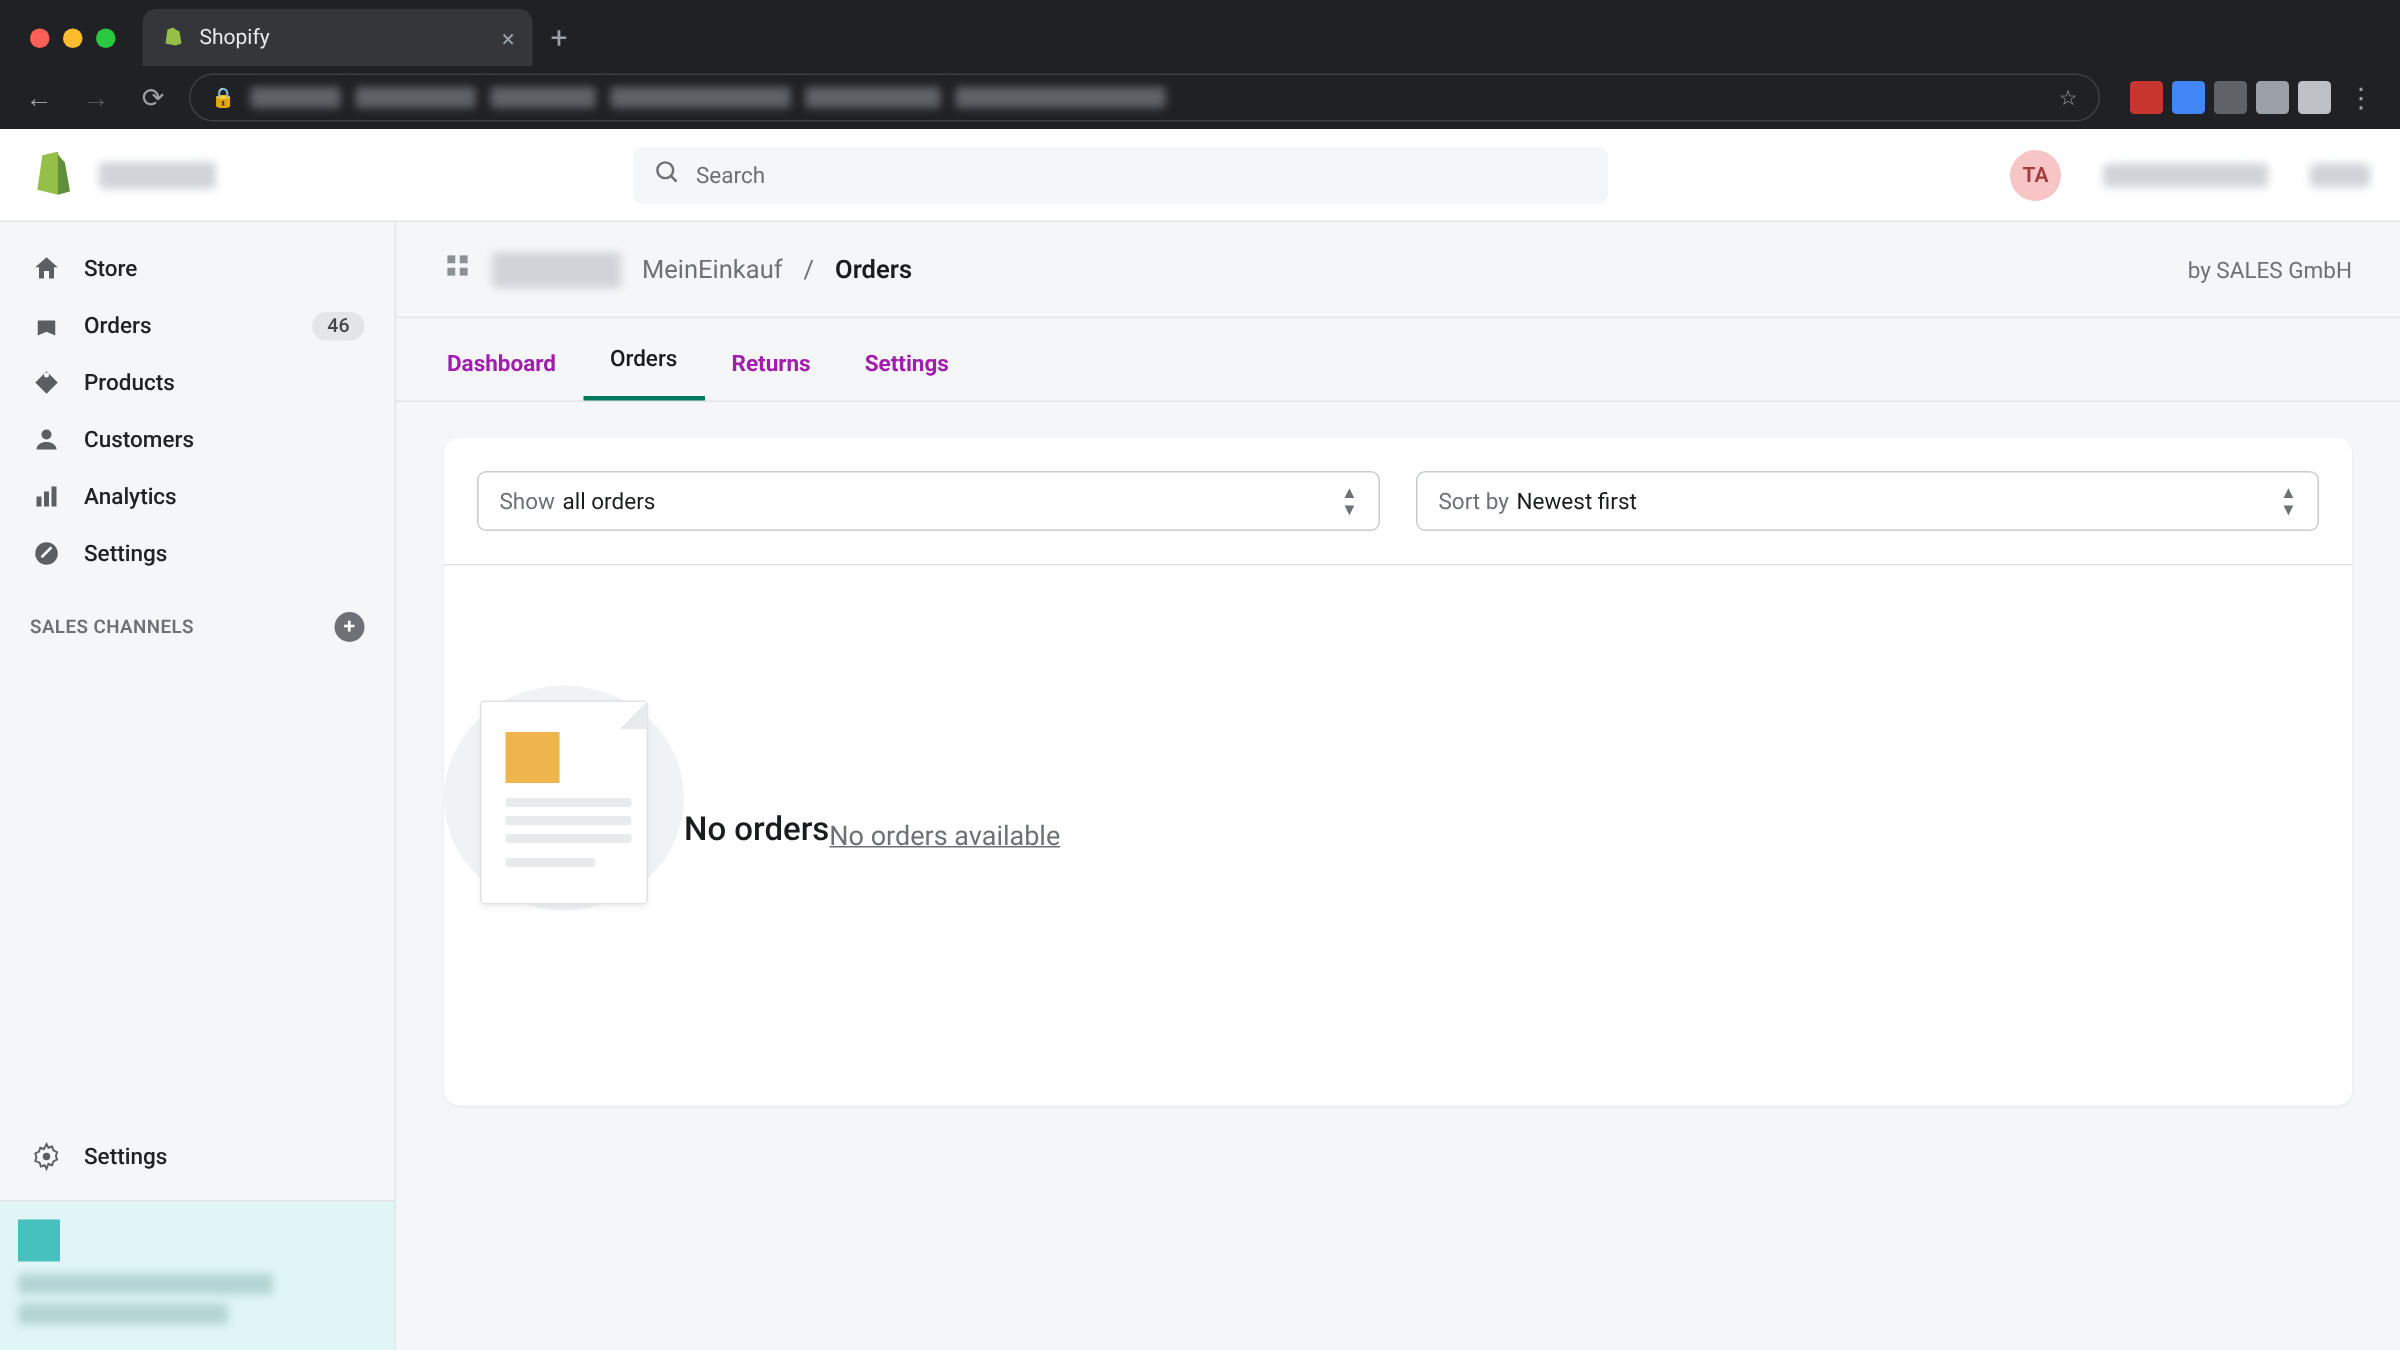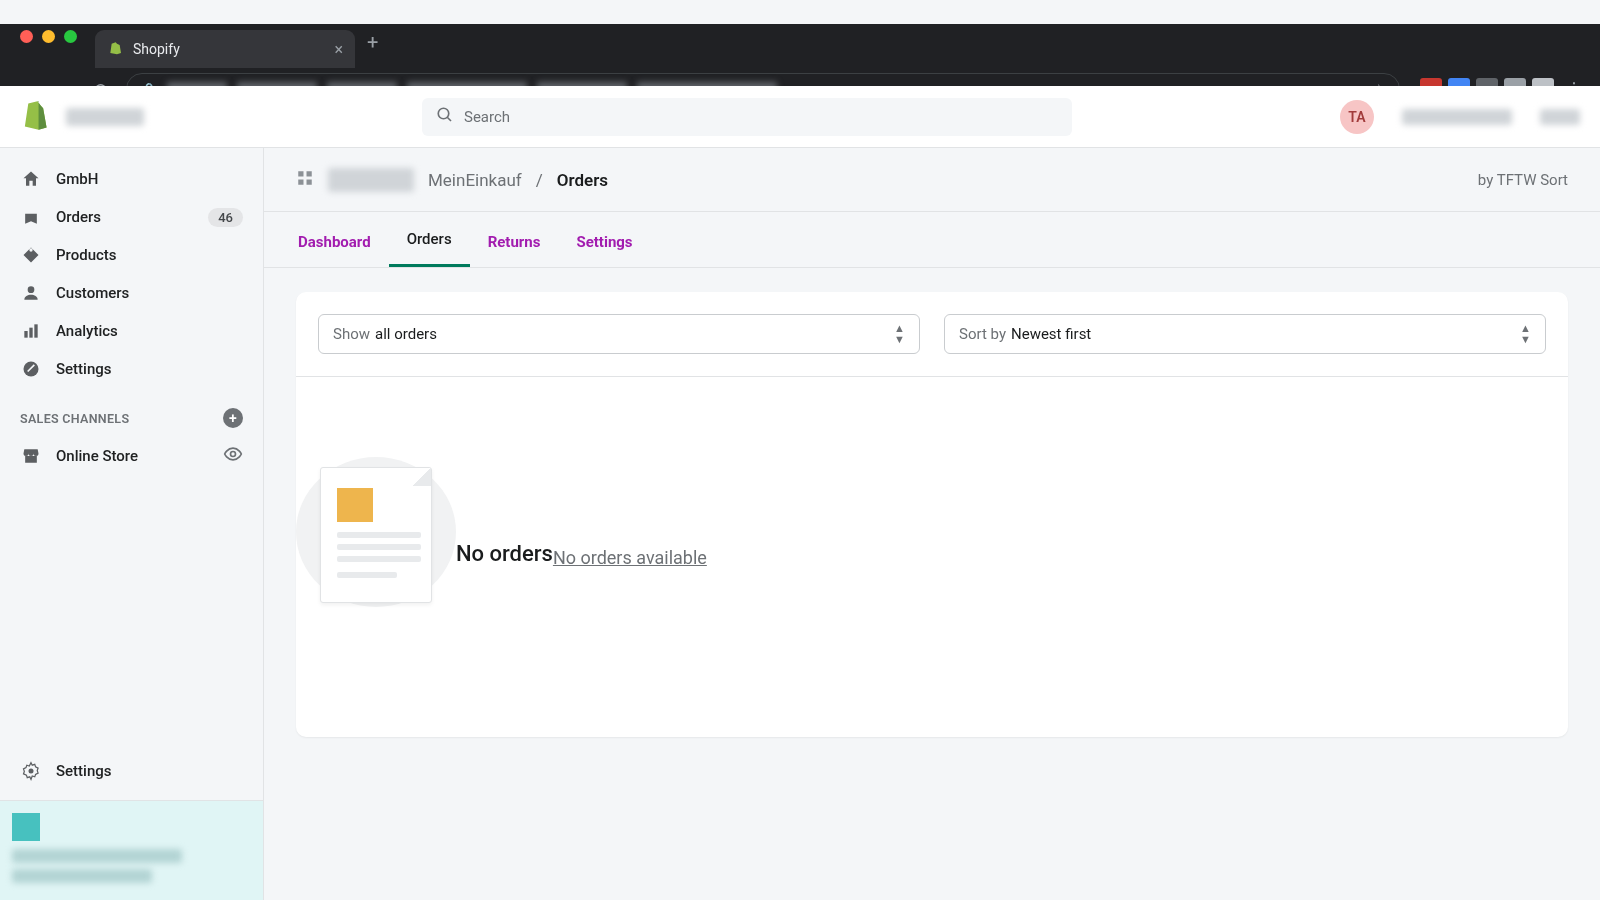--- a/index.html
+++ b/index.html
@@ -1,20 +1,20 @@
 <!DOCTYPE html>
 <html><head>
 <meta charset="utf-8">
 <style>
 * { margin: 0; padding: 0; box-sizing: border-box; font-family: -apple-system, BlinkMacSystemFont, "Segoe UI", Roboto, sans-serif; }
 body { width: 1600px; height: 900px; overflow: hidden; background: #f4f6f8; }
 
 
 .browser-chrome { background: #202124; height: 86px; }
-.tab-bar { height: 44px; display: flex; align-items: flex-start; padding: 6px 0 0 12px; margin-top: 24px; }
+.tab-bar { height: 44px; display: flex; align-items: center; padding: 6px 0 0 12px; }
 .traffic-lights { display: flex; gap: 9px; margin: 0 18px 0 8px; }
 .tl { width: 13px; height: 13px; border-radius: 50%; }
 .tl-red { background: #ff5f57; }
 .tl-yellow { background: #febc2e; }
 .tl-green { background: #28c840; }
 .tab { display: flex; align-items: center; background: #35363a; border-radius: 9px 9px 0 0; height: 38px; padding: 0 12px; min-width: 260px; gap: 10px; color: #e8eaed; font-size: 14px; }
 .tab-favicon { width:16px; height:16px; display:flex; align-items:center; justify-content:center; }
 .tab-close { margin-left: auto; color:#9aa0a6; font-size:16px; cursor:pointer; }
 .new-tab { margin-left: 12px; color:#9aa0a6; font-size:20px; cursor:pointer; }
 .url-bar-row { height:42px; display:flex; align-items:center; padding:0 12px; gap:10px; }
@@ -151,21 +151,21 @@
     <div class="acct-blur" style="width:40px"></div>
   </div>
 
   <div class="sidebar">
     <div class="side-item">
       <span class="ico">
           <svg width="20" height="20" viewBox="0 0 24 24" fill="#5c5f62">
             <path d="M12 3l9 8h-3v9h-4v-6h-4v6H6v-9H3z"></path>
           </svg>
         </span>
-      <span>GmbH</span>
+      <span>Store</span>
     </div>
     <div class="side-item">
       <span class="ico">
           <svg width="20" height="20" viewBox="0 0 24 24" fill="#5c5f62">
             <path d="M5 4h14v4H5zM5 4v16l7-3 7 3V4"></path>
           </svg>
         </span>
       <span>Orders</span>
       <span class="badge">46</span>
     </div>
@@ -202,32 +202,20 @@
             <circle cx="12" cy="12" r="9"></circle>
             <path fill="#f4f6f8" d="M8 15l8-8M9 9h.01M15 15h.01" stroke="#f4f6f8" stroke-width="2"></path>
           </svg>
         </span>
       <span>Settings</span>
     </div>
 
     <div class="side-heading">
       <span>SALES CHANNELS</span>
       <span class="plus">+</span>
-    </div>
-    <div class="side-item">
-      <span class="ico">
-          <svg width="20" height="20" viewBox="0 0 24 24" fill="#5c5f62">
-            <path d="M4 4h16l1 5a3 3 0 01-6 0 3 3 0 01-6 0 3 3 0 01-6 0zM5 12v8h14v-8"></path>
-          </svg>
-        </span>
-      <span>Online Store</span>
-      <span class="eye"><svg width="20" height="20" viewBox="0 0 24 24" fill="none" stroke="#6d7175" stroke-width="2">
-            <path d="M2 12s3-7 10-7 10 7 10 7-3 7-10 7-10-7-10-7z"></path>
-            <circle cx="12" cy="12" r="3"></circle>
-          </svg></span>
     </div>
 
     <div class="side-item settings-item">
       <span class="ico">
           <svg width="20" height="20" viewBox="0 0 24 24" fill="#5c5f62">
             <circle cx="12" cy="12" r="3"></circle>
             <path d="M12 2l1.5 3 3-1 1 3 3 1.5-1 3 1 3-3 1.5-1 3-3-1L12 22l-1.5-3-3 1-1-3L3 15.5l1-3-1-3L6 8l1-3 3 1z" fill="none" stroke="#5c5f62" stroke-width="1.5"></path>
           </svg>
         </span>
       <span>Settings</span>
@@ -245,21 +233,21 @@
       <span class="bc-app-icon"><svg width="18" height="18" viewBox="0 0 24 24" fill="#8c9196">
             <rect x="3" y="3" width="7" height="7"></rect>
             <rect x="14" y="3" width="7" height="7"></rect>
             <rect x="3" y="14" width="7" height="7"></rect>
             <rect x="14" y="14" width="7" height="7"></rect>
           </svg></span>
       <div class="bc-blur"></div>
       <span class="bc-path">MeinEinkauf</span>
       <span class="bc-path">/</span>
       <span class="bc-current">Orders</span>
-      <span class="bc-by">by TFTW Sort</span>
+      <span class="bc-by">by SALES GmbH</span>
     </div>
 
     <div class="tabs-row">
       <div class="tab-item">Dashboard</div>
       <div class="tab-item active">Orders</div>
       <div class="tab-item">Returns</div>
       <div class="tab-item">Settings</div>
     </div>
 
     <div class="content">

